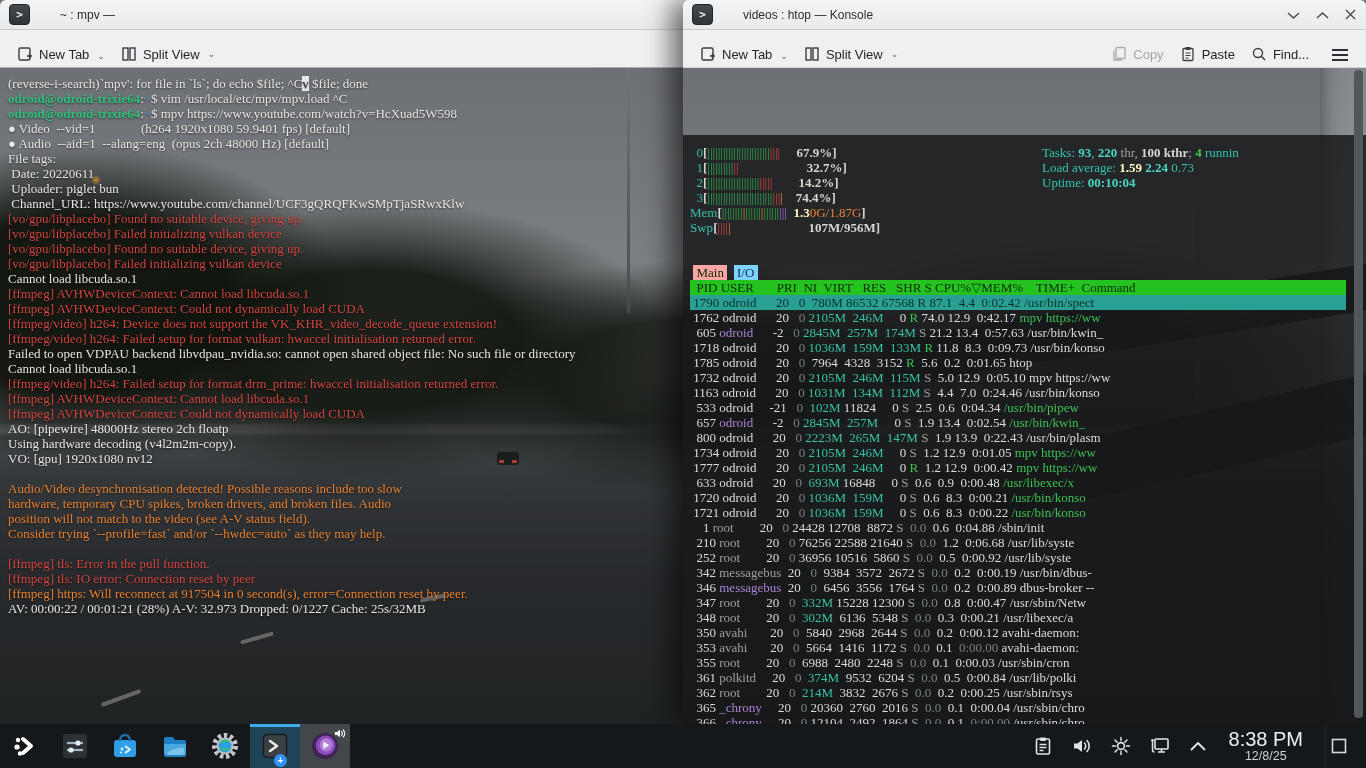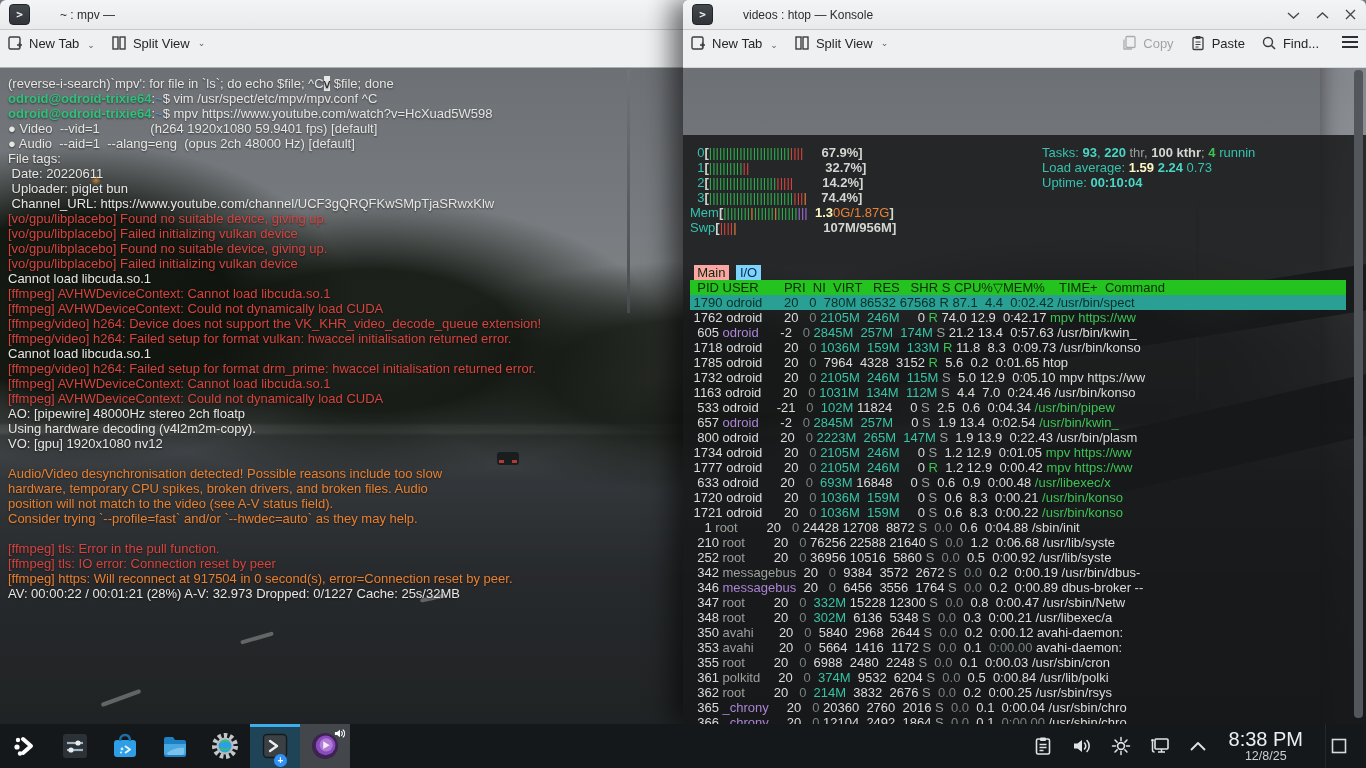--- a/index.html
+++ b/index.html
@@ -31,31 +31,31 @@
   .titlebar{height:29px;background:linear-gradient(#f3f4f5,#e8eaeb);border-bottom:1px solid #c7c9cb;
     border-radius:6px 6px 0 0;display:flex;align-items:center;position:relative}
   .title{position:absolute;left:60px;right:74px;text-align:left;font-size:12px;color:#2b2e31;
     white-space:nowrap;overflow:hidden}
   .kicon{width:19px;height:19px;margin-left:9px;background:linear-gradient(#44494e,#303438);
     border:1px solid #212528;border-radius:4px;color:#eef0f1;
     font:bold 11px/19px "DejaVu Sans Mono",monospace;text-align:center;flex:0 0 auto}
   .winctl{position:absolute;right:10px;top:0;height:29px;display:flex;align-items:center;gap:16px}
   .winctl svg{display:block}
   .toolbar{height:37px;background:#eff0f1;border-bottom:1px solid #d4d6d8;display:flex;
-    align-items:flex-start;font-size:13px;color:#232629;padding:0 0;gap:2px}
+    align-items:flex-end;font-size:13px;color:#232629;padding:0 10px;gap:2px}
   .tbtn{display:flex;align-items:center;gap:6px;padding:5px 7px;border-radius:3px;white-space:nowrap}
   .tbtn svg{display:block}
   .tbtn.disabled{opacity:.38}
   .chev{font-size:9px;color:#5a5e62;margin-left:2px}
   .chev.low{align-self:flex-end;margin-bottom:1px}
   .tspacer{flex:1}
 
   
   .term{position:absolute;top:67px;left:0;right:0;bottom:0;
-    font-family:Liberation Sans, sans-serif;font-size:13px;line-height:15px}
+    font-family:Liberation Serif, serif;font-size:13px;line-height:15px}
   .win-left .term{background:rgba(22,23,25,.20);padding:9px 0 0 8px;
     text-shadow:0 1px 2px rgba(0,0,0,.55)}
   .win-right .term{background:rgba(21,23,24,.84);padding:10px 20px 0 7px;position:relative}
   .tline,.hline{white-space:pre;height:15px}
   
   .c-w{color:#e6e6e3}.c-r{color:#d5443f}.c-o{color:#e88031}
   .c-g{color:#2fc07c;font-weight:bold}.c-b{color:#4b9fd8}
   .c-i{background:#e8e8e6;color:#1c1e20}
   
   .h-cy{color:#35c2ae}.h-cyb{color:#49d6c5;font-weight:bold}
@@ -131,37 +131,38 @@
             <rect x="2" y="2" width="5" height="12" fill="none" stroke="#3a3e42" stroke-width="1.4"></rect>
             <rect x="9" y="2" width="5" height="12" fill="none" stroke="#3a3e42" stroke-width="1.4"></rect>
           </svg>
         </span>
       <span>Split View</span>
       <span class="chev">⌄</span>
     </div>
   </div>
   <div class="term" id="left-term">
       <div class="tline"><span class="c-w">(reverse-i-search)`mpv': for file in `ls`; do echo $file; ^C</span><span class="c-i">v</span><span class="c-w"> $file; done</span></div>
-      <div class="tline"><span class="c-g">odroid@odroid-trixie64</span><span class="c-w">:</span><span class="c-b">~</span><span class="c-w">$ vim /usr/spect/etc/mpv/mpv.conf ^C</span></div>
+      <div class="tline"><span class="c-g">odroid@odroid-trixie64</span><span class="c-w">:</span><span class="c-b">~</span><span class="c-w">$ vim /usr/local/etc/mpv/mpv.load ^C</span></div>
       <div class="tline"><span class="c-g">odroid@odroid-trixie64</span><span class="c-w">:</span><span class="c-b">~</span><span class="c-w">$ mpv https://www.youtube.com/watch?v=HcXuad5W598</span></div>
       <div class="tline"><span class="c-w">● Video  --vid=1              (h264 1920x1080 59.9401 fps) [default]</span></div>
       <div class="tline"><span class="c-w">● Audio  --aid=1  --alang=eng  (opus 2ch 48000 Hz) [default]</span></div>
       <div class="tline"><span class="c-w">File tags:</span></div>
       <div class="tline"><span class="c-w"> Date: 20220611</span></div>
       <div class="tline"><span class="c-w"> Uploader: piglet bun</span></div>
       <div class="tline"><span class="c-w"> Channel_URL: https://www.youtube.com/channel/UCF3gQRQFKwSMpTjaSRwxKlw</span></div>
       <div class="tline"><span class="c-r">[vo/gpu/libplacebo] Found no suitable device, giving up.</span></div>
       <div class="tline"><span class="c-r">[vo/gpu/libplacebo] Failed initializing vulkan device</span></div>
       <div class="tline"><span class="c-r">[vo/gpu/libplacebo] Found no suitable device, giving up.</span></div>
       <div class="tline"><span class="c-r">[vo/gpu/libplacebo] Failed initializing vulkan device</span></div>
       <div class="tline"><span class="c-w">Cannot load libcuda.so.1</span></div>
       <div class="tline"><span class="c-r">[ffmpeg] AVHWDeviceContext: Cannot load libcuda.so.1</span></div>
       <div class="tline"><span class="c-r">[ffmpeg] AVHWDeviceContext: Could not dynamically load CUDA</span></div>
       <div class="tline"><span class="c-r">[ffmpeg/video] h264: Device does not support the VK_KHR_video_decode_queue extension!</span></div>
       <div class="tline"><span class="c-r">[ffmpeg/video] h264: Failed setup for format vulkan: hwaccel initialisation returned error.</span></div>
+      <div class="tline"><span class="c-w">Failed to open VDPAU backend libvdpau_nvidia.so: cannot open shared object file: No such file or directory</span></div>
       <div class="tline"><span class="c-w">Cannot load libcuda.so.1</span></div>
       <div class="tline"><span class="c-r">[ffmpeg/video] h264: Failed setup for format drm_prime: hwaccel initialisation returned error.</span></div>
       <div class="tline"><span class="c-r">[ffmpeg] AVHWDeviceContext: Cannot load libcuda.so.1</span></div>
       <div class="tline"><span class="c-r">[ffmpeg] AVHWDeviceContext: Could not dynamically load CUDA</span></div>
       <div class="tline"><span class="c-w">AO: [pipewire] 48000Hz stereo 2ch floatp</span></div>
       <div class="tline"><span class="c-w">Using hardware decoding (v4l2m2m-copy).</span></div>
       <div class="tline"><span class="c-w">VO: [gpu] 1920x1080 nv12</span></div>
       <div class="tline"><span>&nbsp;</span></div>
       <div class="tline"><span class="c-o">Audio/Video desynchronisation detected! Possible reasons include too slow</span></div>
       <div class="tline"><span class="c-o">hardware, temporary CPU spikes, broken drivers, and broken files. Audio</span></div>

